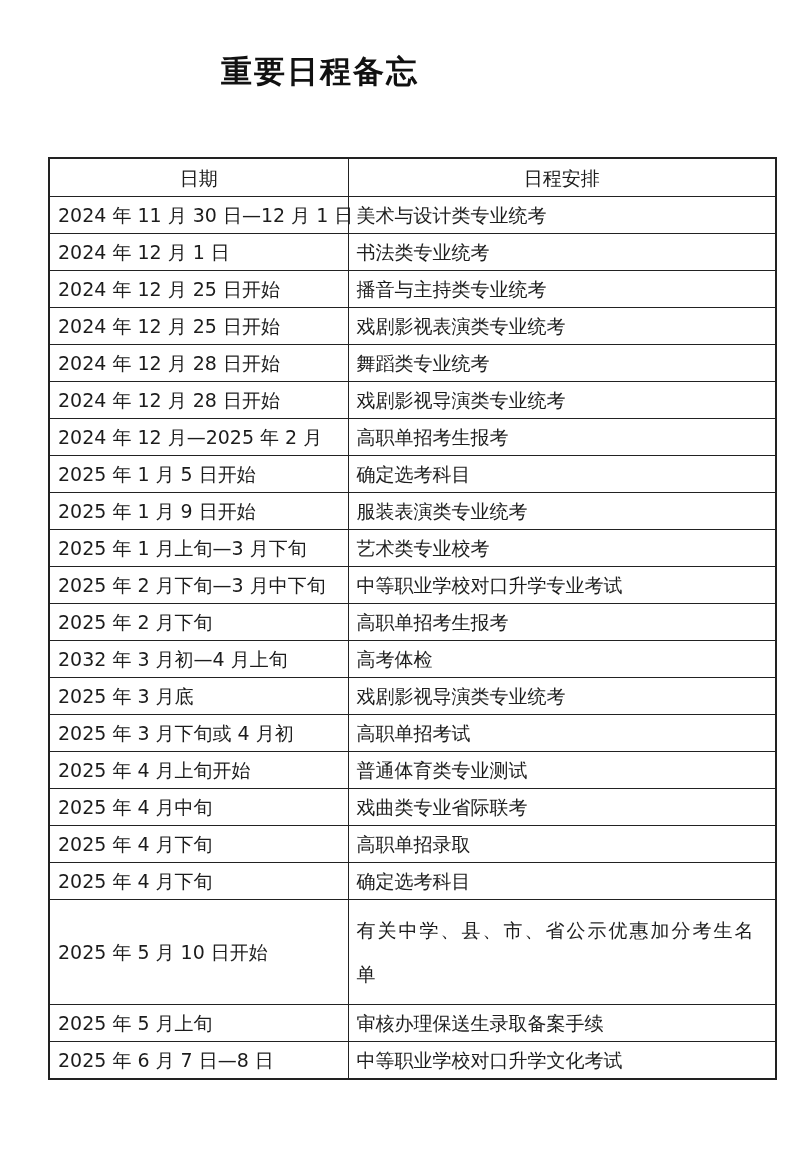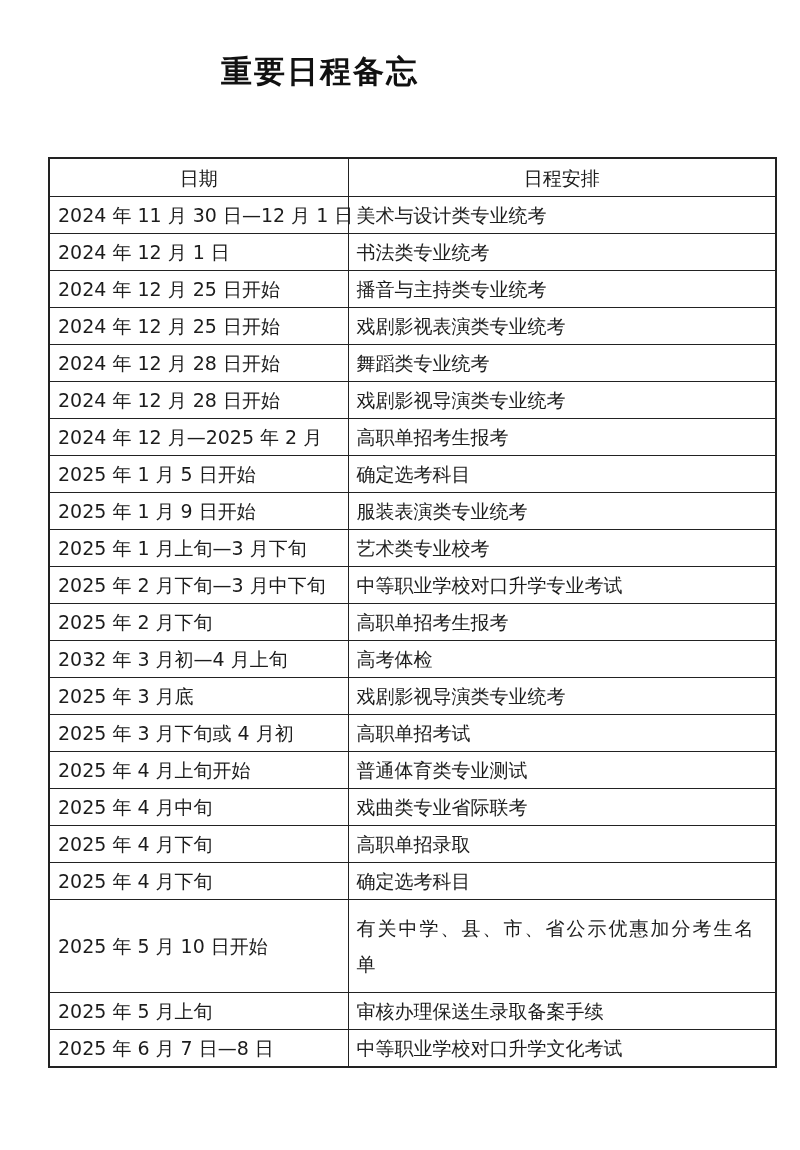--- a/index.html
+++ b/index.html
@@ -55,21 +55,21 @@
     .schedule-table td {
       height: 36px;
       padding: 0 16px 0 8px;
       text-align: left;
       white-space: nowrap;
     }
     .schedule-table td.wrap {
       white-space: normal;
       padding-top: 8px;
       padding-bottom: 8px;
-      line-height: 36px;
+      line-height: 44px;
       letter-spacing: 2px;
       padding-right: 12px;
     }
     .schedule-table tr.tall td {
       height: 76px;
     }
   </style>
 </head>
 <body>
 

